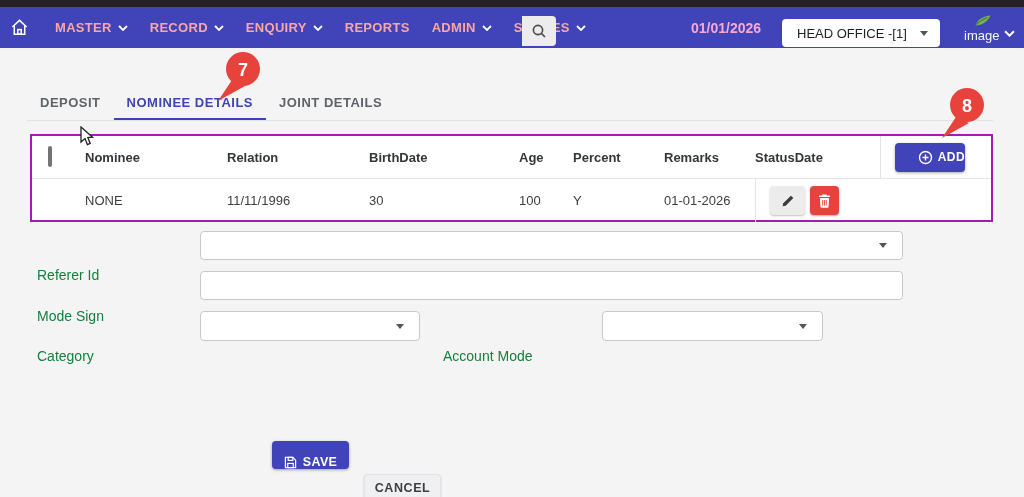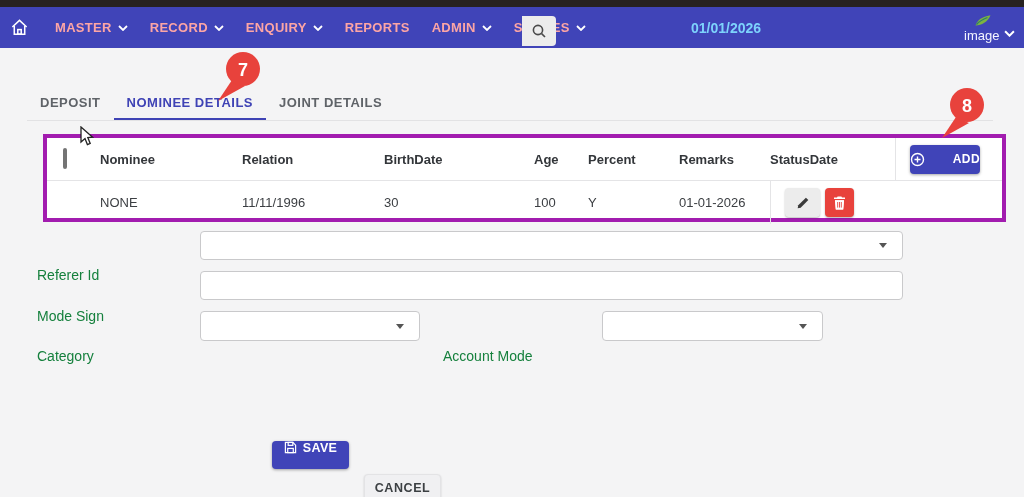--- a/index.html
+++ b/index.html
@@ -9,59 +9,59 @@
   
   .top-strip { position:absolute; left:0; top:0; width:1024px; height:7px; background:#272221; }
   .navbar { position:absolute; left:0; top:7px; width:1024px; height:41px; background:#4044b8; }
   .nav-left { position:absolute; left:10px; top:0; height:41px; display:flex; align-items:center; gap:22px; }
   .home-btn { display:flex; align-items:center; cursor:pointer; margin-right:4px; }
   .nav-item { display:flex; align-items:center; gap:6px; color:#fca5a5; font-size:13px; font-weight:700; letter-spacing:.3px; cursor:pointer; white-space:nowrap; }
   .search-group { position:absolute; left:522px; top:9px; height:30px; display:flex; }
   .search-input { width:122px; height:30px; border:none; border-radius:4px 0 0 4px; padding:0 9px; font-size:13px; color:#333; outline:none; font-family:"Liberation Sans",sans-serif; }
   .search-input::placeholder { color:#8a8a8a; }
   .search-btn { width:34px; height:30px; border:none; background:#ececec; border-radius:0 4px 4px 0; display:flex; align-items:center; justify-content:center; cursor:pointer; }
-  .nav-date { position:absolute; left:688px; top:0; height:41px; width:76px; display:flex; align-items:center; justify-content:center; color:#7dd3fc; font-size:14px; font-weight:700; }
+  .nav-date { position:absolute; left:688px; top:0; height:41px; width:76px; display:flex; align-items:center; justify-content:center; color:#f9a8d4; font-size:14px; font-weight:700; }
   .branch-select { position:absolute; left:782px; top:12px; width:158px; height:28px; background:#fff; border-radius:4px; display:flex; align-items:center; justify-content:space-between; padding:0 12px 0 15px; font-size:13px; color:#222; cursor:pointer; }
   .caret-dark { width:0; height:0; border-left:4.5px solid transparent; border-right:4.5px solid transparent; border-top:5px solid #555; }
   .logo-box { position:absolute; left:958px; top:6px; width:60px; height:34px; cursor:pointer; }
   .logo-leaf { position:absolute; left:16px; top:1px; }
   .logo-text { position:absolute; left:6px; top:15px; color:#f4f4ff; font-size:13px; }
   .logo-chev { position:absolute; left:46px; top:17px; }
 
   
   .tabbar { position:absolute; left:27px; top:86px; width:966px; height:35px; border-bottom:1px solid #e2e2e4; display:flex; }
   .tab { padding:0 13px; display:flex; align-items:center; font-size:13px; font-weight:700; letter-spacing:.5px; color:#5f6368; cursor:pointer; border-bottom:2px solid transparent; }
   .tab.active { color:#3f43b5; border-bottom-color:#3f43b5; }
 
   
   .badge { position:absolute; pointer-events:none; }
   .badge text { font-family:"Liberation Sans",sans-serif; }
 
   
-  .ntable { position:absolute; left:30px; top:134px; width:963px; height:88px; background:#fff; border:4px solid #a21caf;margin-left:13px; }
+  .ntable { position:absolute; left:30px; top:134px; width:963px; height:88px; background:#fff; border:2px solid #a21caf; }
   .trow { display:grid; grid-template-columns:53px 142px 142px 150px 54px 91px 91px 125px 1fr; align-items:center; height:43px; }
   .trow.head { border-bottom:1px solid #e4e4e6; }
   .hcell { font-size:13px; font-weight:700; color:#33363a; }
   .dcell { font-size:13px; color:#3b3e42; }
   .action-cell { height:100%; border-left:1px solid #e4e4e6; display:flex; align-items:center; padding-left:14px; gap:5px; }
   .cb { width:17px; height:17px; margin-left:16px; border-radius:2px; cursor:pointer; }
   .cb.unchecked { border:2px solid #747474; background:#fff; }
   .cb.checked { background:#3f43b5; position:relative; }
   .cb.checked::after { content:""; position:absolute; left:5.5px; top:2.5px; width:4px; height:8px; border:solid #fff; border-width:0 2px 2px 0; transform:rotate(42deg); }
-  .add-btn { width:70px; height:29px; background:#4044b8; color:#fff; border:none; border-radius:4px; font-size:12px; font-weight:700; letter-spacing:.4px; display:flex; align-items:center; justify-content:space-between; gap:5px; cursor:pointer; box-shadow:0 1px 3px rgba(0,0,0,.35); font-family:"Liberation Sans",sans-serif; }
+  .add-btn { width:70px; height:29px; background:#4044b8; color:#fff; border:none; border-radius:4px; font-size:12px; font-weight:700; letter-spacing:.4px; display:flex; align-items:center; justify-content:flex-end; gap:5px; cursor:pointer; box-shadow:0 1px 3px rgba(0,0,0,.35); font-family:"Liberation Sans",sans-serif; }
   .edit-btn { width:35px; height:29px; background:#ececec; border:none; border-radius:4px; display:flex; align-items:center; justify-content:center; cursor:pointer; box-shadow:0 1px 2px rgba(0,0,0,.25); }
   .del-btn { width:29px; height:29px; background:#e8423c; border:none; border-radius:4px; display:flex; align-items:center; justify-content:center; cursor:pointer; box-shadow:0 1px 2px rgba(0,0,0,.3); }
 
   
   .flabel { position:absolute; font-size:14px; color:#15803d;margin-top:29px; }
   .fselect { position:absolute; background:#fff; border:1px solid #c9c9cb; border-radius:4px; display:flex; align-items:center; justify-content:flex-end; padding-right:15px; cursor:pointer; }
   .finput { position:absolute; background:#fff; border:1px solid #c9c9cb; border-radius:4px; padding:0 10px; font-size:13px; color:#333; outline:none; font-family:"Liberation Sans",sans-serif; }
 
   
-  .save-btn { position:absolute; left:272px; top:441px; width:77px; height:28px; background:#4044b8; color:#fff; border:none; border-radius:4px; font-size:12.5px; font-weight:700; letter-spacing:.4px; display:flex; align-items:flex-start; justify-content:center; gap:6px; cursor:pointer; box-shadow:0 1px 3px rgba(0,0,0,.35); font-family:"Liberation Sans",sans-serif; }
+  .save-btn { position:absolute; left:272px; top:441px; width:77px; height:28px; background:#4044b8; color:#fff; border:none; border-radius:4px; font-size:12.5px; font-weight:700; letter-spacing:.4px; display:flex; align-items:flex-end; justify-content:center; gap:6px; cursor:pointer; box-shadow:0 1px 3px rgba(0,0,0,.35); font-family:"Liberation Sans",sans-serif; }
   .cancel-btn { position:absolute; left:364px; top:441px; width:77px; height:28px; background:#f0f0f2; color:#3c4043; border:1px solid #e3e3e5; border-radius:4px; font-size:12.5px; font-weight:700; letter-spacing:.6px; cursor:pointer; box-shadow:0 1px 2px rgba(0,0,0,.18); font-family:"Liberation Sans",sans-serif;margin-top:33px; }
 
   .cursor { position:absolute; left:80px; top:126px; pointer-events:none; }
 </style>
 </head>
 <body>
 
 <div class="screen">
 
   <div class="top-strip"></div>
@@ -114,20 +114,24 @@
       <button class="search-btn">
         <svg width="16" height="16" viewBox="0 0 16 16" fill="none" stroke="#4a4a4a" stroke-width="1.6">
             <circle cx="7" cy="7" r="4.6"></circle>
             <path d="M10.6 10.6 L14 14"></path>
           </svg>
       </button>
     </div>
 
     <div class="nav-date">01/01/2026</div>
 
+    <div class="branch-select">
+      <span>HEAD OFFICE -[1]</span>
+      <span class="caret-dark"></span>
+    </div>
 
     <div class="logo-box">
       <svg class="logo-leaf" width="18" height="13" viewBox="0 0 18 13">
           <path d="M1.5 11.5 C4.5 3.5 11 2.5 16.5 1.2 C13.5 8 8 11.2 1.5 11.5 Z" fill="#7cb342"></path>
           <path d="M2.5 10.5 C6 6.5 9.5 5 13.5 3.5" fill="none" stroke="#2e7d6b" stroke-width="1.2"></path>
         </svg>
       <span class="logo-text">image</span>
       <svg class="logo-chev" width="11" height="7" viewBox="0 0 10 6" fill="none" stroke="#fff" stroke-width="1.8">
           <path d="M1 1 L5 5 L9 1"></path>
         </svg>

